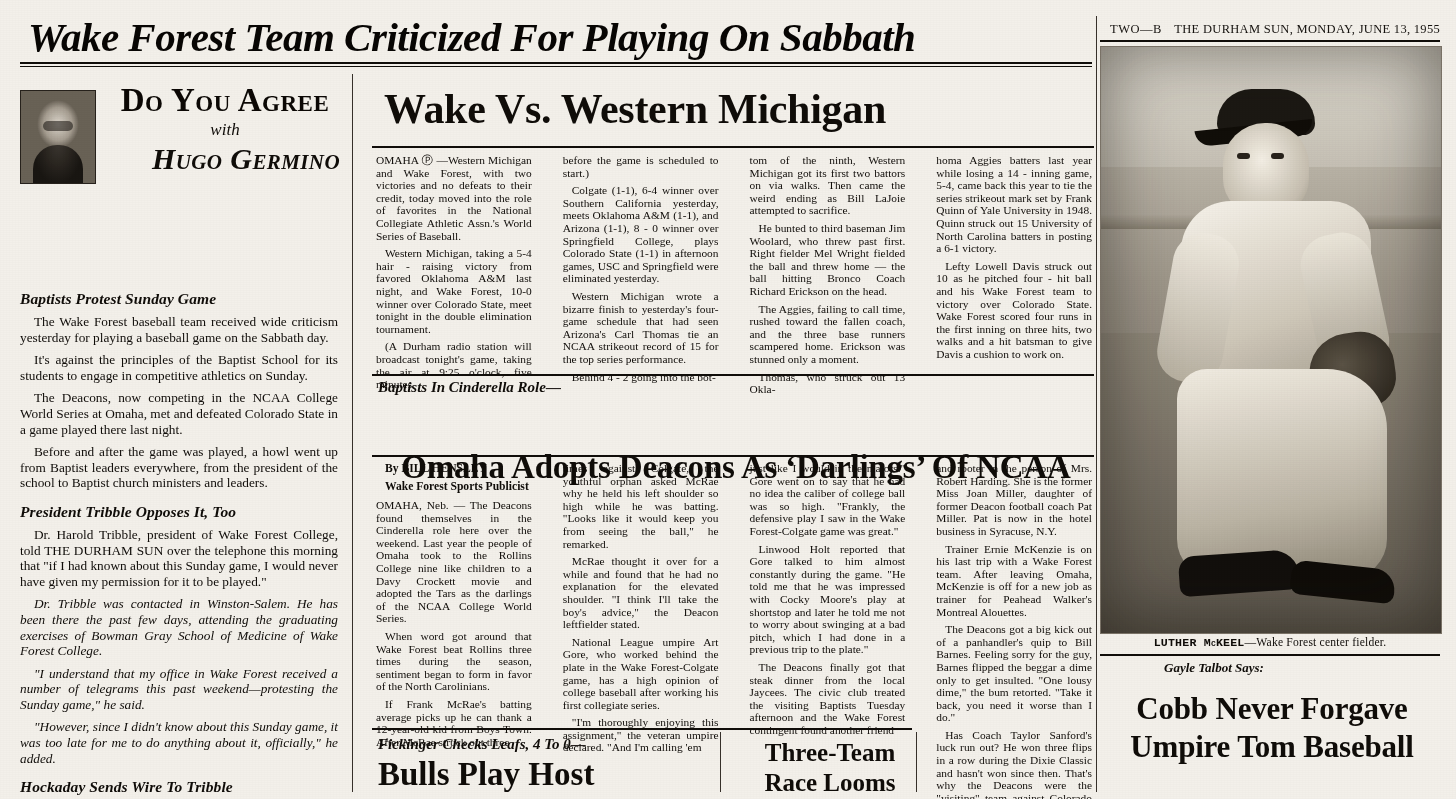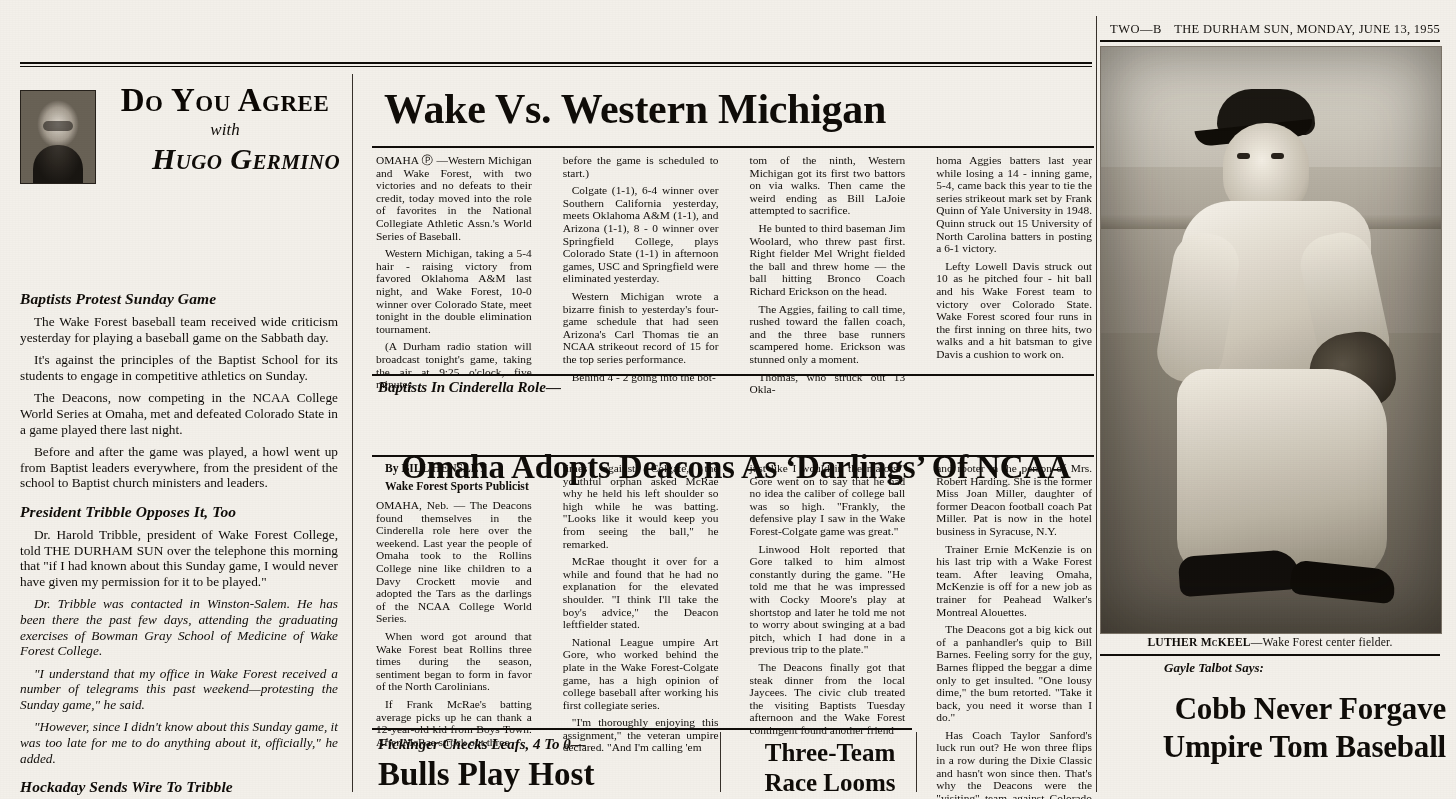--- a/index.html
+++ b/index.html
@@ -186,44 +186,45 @@
     background:#14110e;border-radius:14px 22px 10px 10px;transform:rotate(6deg);
   }
   .photo .vignette{
     position:absolute;inset:0;
     box-shadow:inset 0 0 70px rgba(30,26,20,.55);
   }
   .photo-cap{
     position:absolute;left:1100px;top:636px;width:340px;
     text-align:center;font-size:11.6px;letter-spacing:.2px;
   }
-  .photo-cap b{font-variant:small-caps;}
+  .photo-cap b{font-variant:small-caps;font-family:Liberation Mono, monospace;}
   .talbot{
     position:absolute;left:1164px;top:660px;width:340px;
     font-size:13px;font-weight:700;font-style:italic;
   }
   .cobb{
     position:absolute;left:1098px;top:690px;width:348px;
-    text-align:right;font-weight:700;font-size:31px;line-height:38px;
+    text-align:center;font-weight:700;font-size:31px;line-height:38px;
     letter-spacing:-.2px;
   }
 
   
   .grain{
     position:absolute;inset:0;pointer-events:none;opacity:.20;
     background-image:
       repeating-linear-gradient(0deg, rgba(0,0,0,.06) 0 1px, rgba(255,255,255,0) 1px 2px),
       repeating-linear-gradient(90deg, rgba(0,0,0,.04) 0 1px, rgba(255,255,255,0) 1px 3px);
   }
 </style>
 </head>
 <body>
 
 <div class="page">
 
+  <div class="top-banner">Wake Forest Team Criticized For Playing On Sabbath</div>
   <div class="dateline">
     <span class="two-b">TWO—B</span>
     <span>THE DURHAM SUN, MONDAY, JUNE 13, 1955</span>
   </div>
   <div class="hr-top"></div>
   <div class="hr-top2"></div>
   <div class="hr-right"></div>
 
   <div class="vrule" style="left:352px;top:74px;height:718px;"></div>
   <div class="vrule" style="left:1096px;top:16px;height:776px;"></div>

